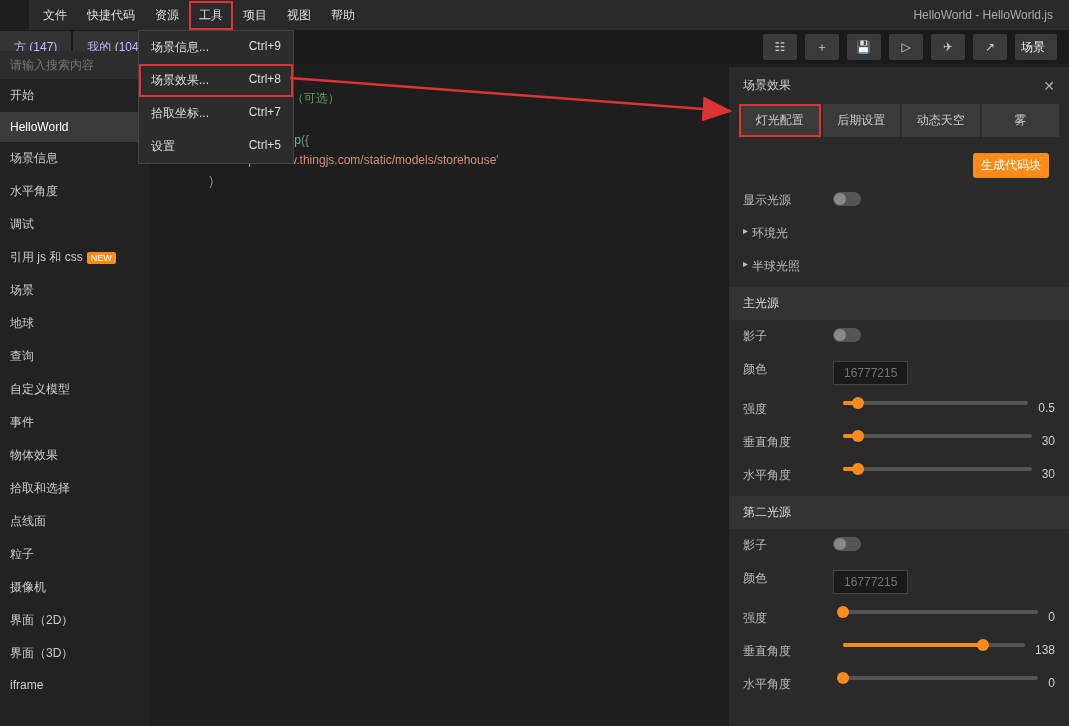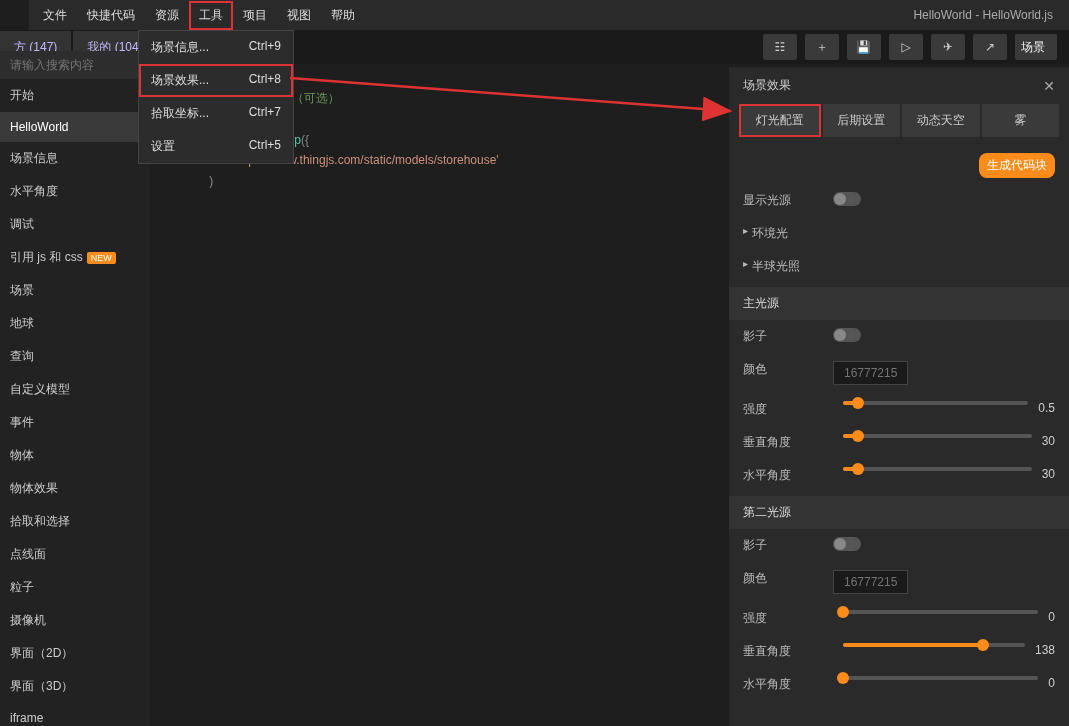--- a/index.html
+++ b/index.html
@@ -44,21 +44,21 @@
 .code .cls { color: #4ec9b0; }
 .code .str { color: #ce9178; }
 
 
 .panel { position: absolute; right: 0; top: 67px; width: 340px; bottom: 0; background: #2a2a2a; overflow-y: auto; }
 .panel-head { display: flex; justify-content: space-between; align-items: center; padding: 10px 14px; color: #ccc; }
 .close-x { color: #aaa; cursor: pointer; font-size: 14px; }
 .panel-tabs { display: flex; gap: 2px; padding: 0 10px 10px 10px; }
 .panel-tabs .pt { flex: 1; text-align: center; padding: 8px 0; background: #3a3a3a; color: #ccc; }
 .panel-tabs .pt.active { border: 2px solid #d33; padding: 6px 0; }
-.genbtn { float: right; margin: 6px 14px; background: #ff8c1a; color: #fff; padding: 4px 8px; border-radius: 8px; }
+.genbtn { float: right; margin: 6px 20px; background: #ff8c1a; color: #fff; padding: 4px 8px; border-radius: 3px; }
 .section-title { clear: both; background: #333; padding: 8px 14px; color: #ddd; margin-top: 4px; }
 .row { display: flex; padding: 8px 14px; color: #bbb; }
 .row .label { width: 90px; }
 .row .val { margin-left: auto; color: #ccc; }
 .toggle { width: 28px; height: 14px; background: #555; border-radius: 7px; position: relative; }
 .toggle::after { content: ""; position: absolute; width: 12px; height: 12px; background: #888; border-radius: 50%; top: 1px; left: 1px; }
 .colorbox { background: #1a1a1a; border: 1px solid #444; padding: 4px 10px; color: #737373; min-width: 70px; text-align: left; }
 .slider { flex: 1; height: 4px; background: #555; position: relative; margin: 0 10px; border-radius: 2px; }
 .slider .fill { position: absolute; left: 0; top: 0; height: 100%; background: #ff8c1a; border-radius: 2px; }
 .slider .knob { position: absolute; top: -4px; width: 12px; height: 12px; background: #ff8c1a; border-radius: 50%; transform: translateX(-50%); }
@@ -129,21 +129,20 @@
       <div class="si sel">HelloWorld</div>
       <div class="si">场景信息</div>
       <div class="si">水平角度</div>
       <div class="si">调试</div>
       <div class="si">引用 js 和 css<span class="badge">NEW</span></div>
       <div class="si">场景</div>
       <div class="si">地球</div>
       <div class="si">查询</div>
       <div class="si">自定义模型</div>
       <div class="si">事件</div>
-      <div class="si">物体</div>
       <div class="si">物体效果</div>
       <div class="si">拾取和选择</div>
       <div class="si">点线面</div>
       <div class="si">粒子</div>
       <div class="si">摄像机</div>
       <div class="si">界面（2D）</div>
       <div class="si">界面（3D）</div>
       <div class="si">iframe</div>
     </div>
 </div>

